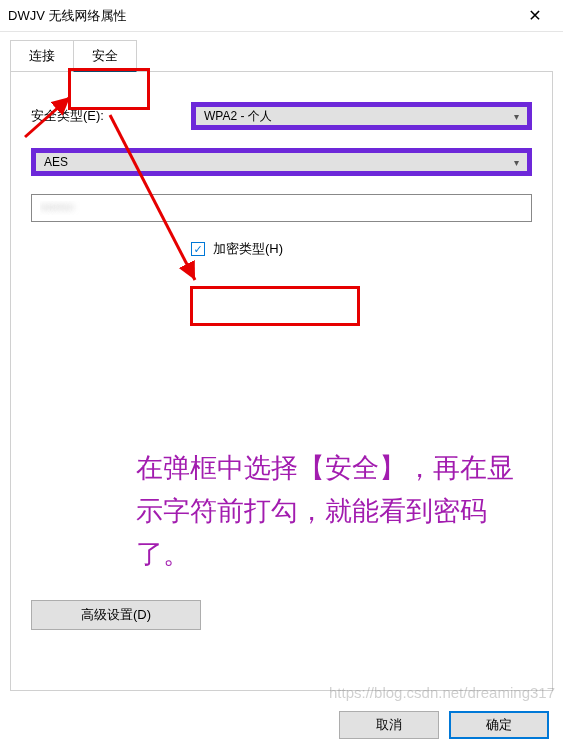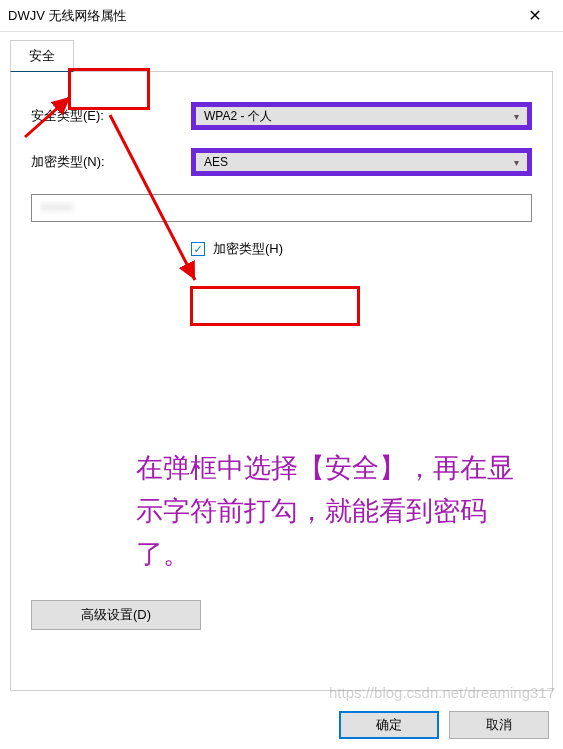--- a/index.html
+++ b/index.html
@@ -178,37 +178,39 @@
 <div class="titlebar">
   <span class="titlebar-title">DWJV 无线网络属性</span>
   <div class="close-btn">
     <span>✕</span>
   </div>
 </div>
 
 <div class="client">
 
   <div class="tabs">
+    <div class="tab">
+      <span>连接</span>
+    </div>
     <div class="tab active">
       <span>安全</span>
     </div>
   </div>
 
   <div class="tab-panel">
 
     <div class="form-row">
       <div class="form-label">安全类型(E):</div>
       <div class="form-select">
         <span>WPA2 - 个人</span>
         <span class="chev">▾</span>
       </div>
     </div>
 
     <div class="form-row">
-      <div class="form-label">加密类型(N):</div>
       <div class="form-select">
         <span>AES</span>
         <span class="chev">▾</span>
       </div>
     </div>
 
     <div class="form-row">
       <input class="form-input" type="text" value="••••••••" style="">
     </div>
 
@@ -221,25 +223,25 @@
 
     <div class="annotation-text">在弹框中选择【安全】，再在显示字符前打勾，就能看到密码了。</div>
 
     <div class="adv-btn">
       <span>高级设置(D)</span>
     </div>
 
   </div>
 
   <div class="button-bar">
+    <div class="btn">
+      <span>取消</span>
+    </div>
     <div class="btn primary">
       <span>确定</span>
-    </div>
-    <div class="btn">
-      <span>取消</span>
     </div>
   </div>
 
   <div class="redbox tab-hl"></div>
   <div class="redbox chk-hl"></div>
 
   <svg class="arrow" style="top:60px; left:20px; width:60px; height:50px;">
     <defs>
         <marker id="ah1" markerWidth="8" markerHeight="8" refX="6" refY="3" orient="auto">
           <path d="M0,0 L6,3 L0,6 Z" fill="#e60000"></path>

